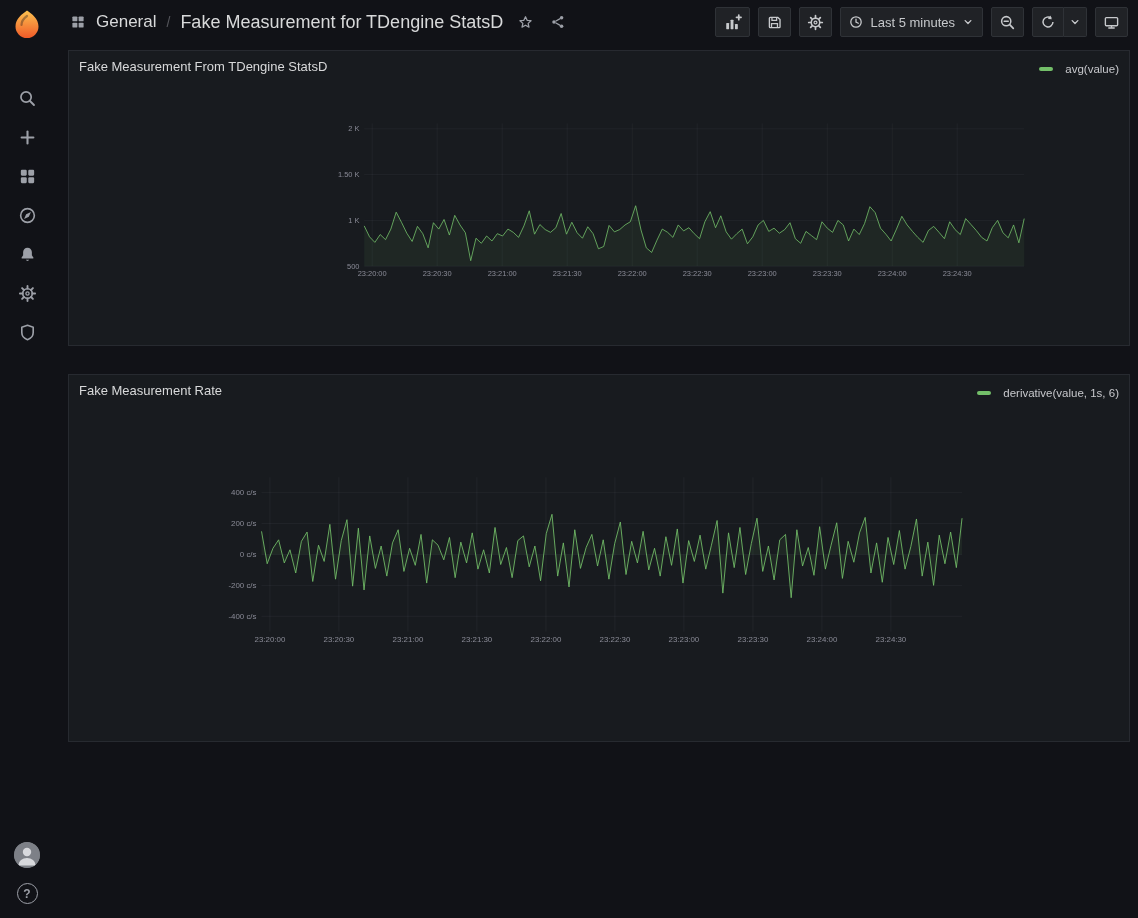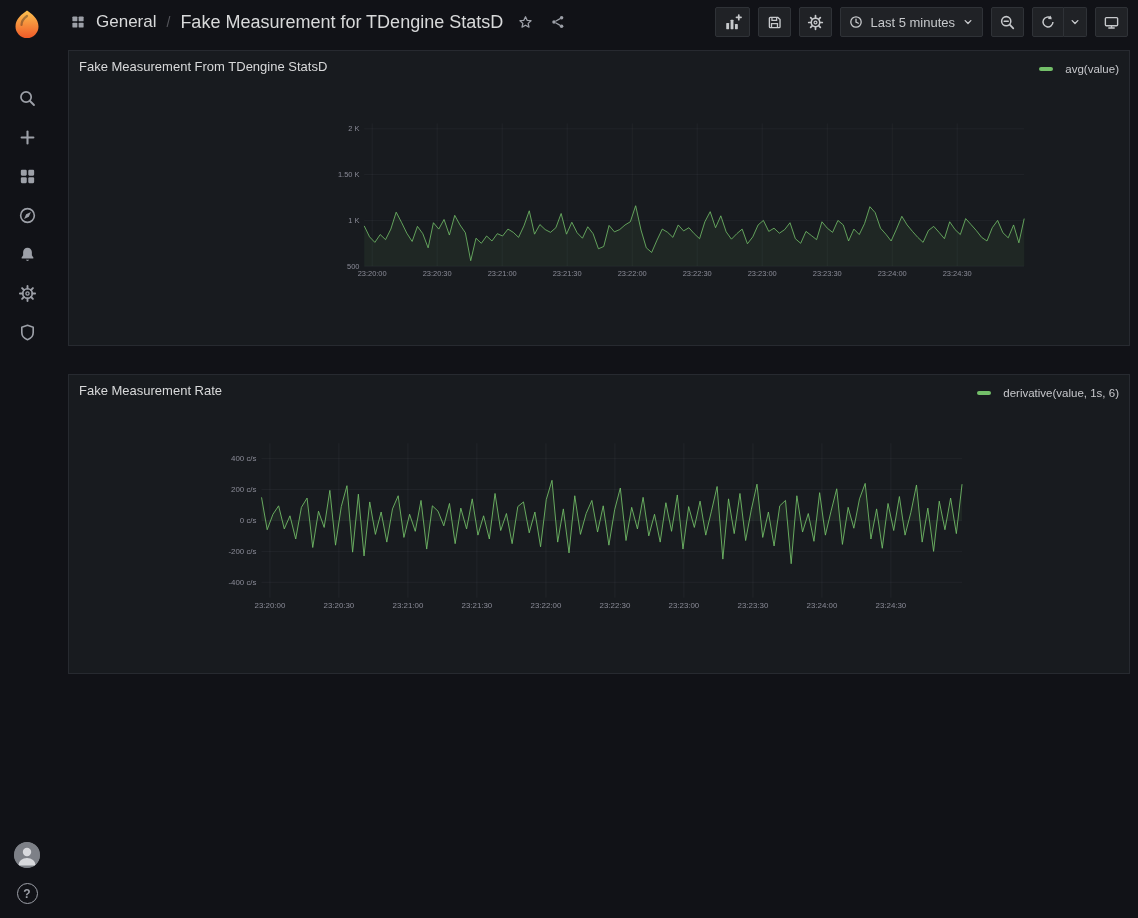--- a/index.html
+++ b/index.html
@@ -28,21 +28,21 @@
   .tb-right{margin-left:auto;display:flex;align-items:center;gap:8px}
   .tb-btn{height:30px;background:#202226;border:1px solid #2f3237;color:#c7c9cc;display:flex;align-items:center;justify-content:center;gap:6px;border-radius:2px;padding:0 7px;font-size:13px;cursor:pointer;font-family:inherit}
   .btn-group{display:flex}
   .btn-group .tb-btn:first-child{border-radius:2px 0 0 2px}
   .btn-group .tb-btn + .tb-btn{border-radius:0 2px 2px 0;border-left:none;padding:0 4px}
 
   
   .dash{flex:1;padding:6px 8px 0 14px;overflow:hidden}
   .panel{background:#181b1f;border:1px solid rgba(204,204,220,0.09);border-radius:0;display:flex;flex-direction:row;padding:5px 10px 2px;margin-bottom:28px}
   .panel-1{height:296px}
-  .panel-2{height:300px}
+  .panel-2{height:368px}
   .panel-title{text-align:center;font-size:13px;font-weight:500;color:#d8d9da;height:24px;line-height:22px;cursor:pointer}
   .chart{flex:1;min-height:0}
   .chart svg{display:block;width:100%;height:100%}
   .legend{height:26px;flex:none;display:flex;align-items:center;gap:12px;padding-left:8px}
   .swatch{width:14px;height:4px;border-radius:2px;background:#73bf69}
   .legend-label{font-size:11.5px;color:#c7c8cc;cursor:pointer}
   svg text.tick{fill:rgba(204,204,220,0.62);font-size:11px}
   svg line.grid{stroke:rgba(204,204,220,0.08);stroke-width:1}
 </style>
 </head>

